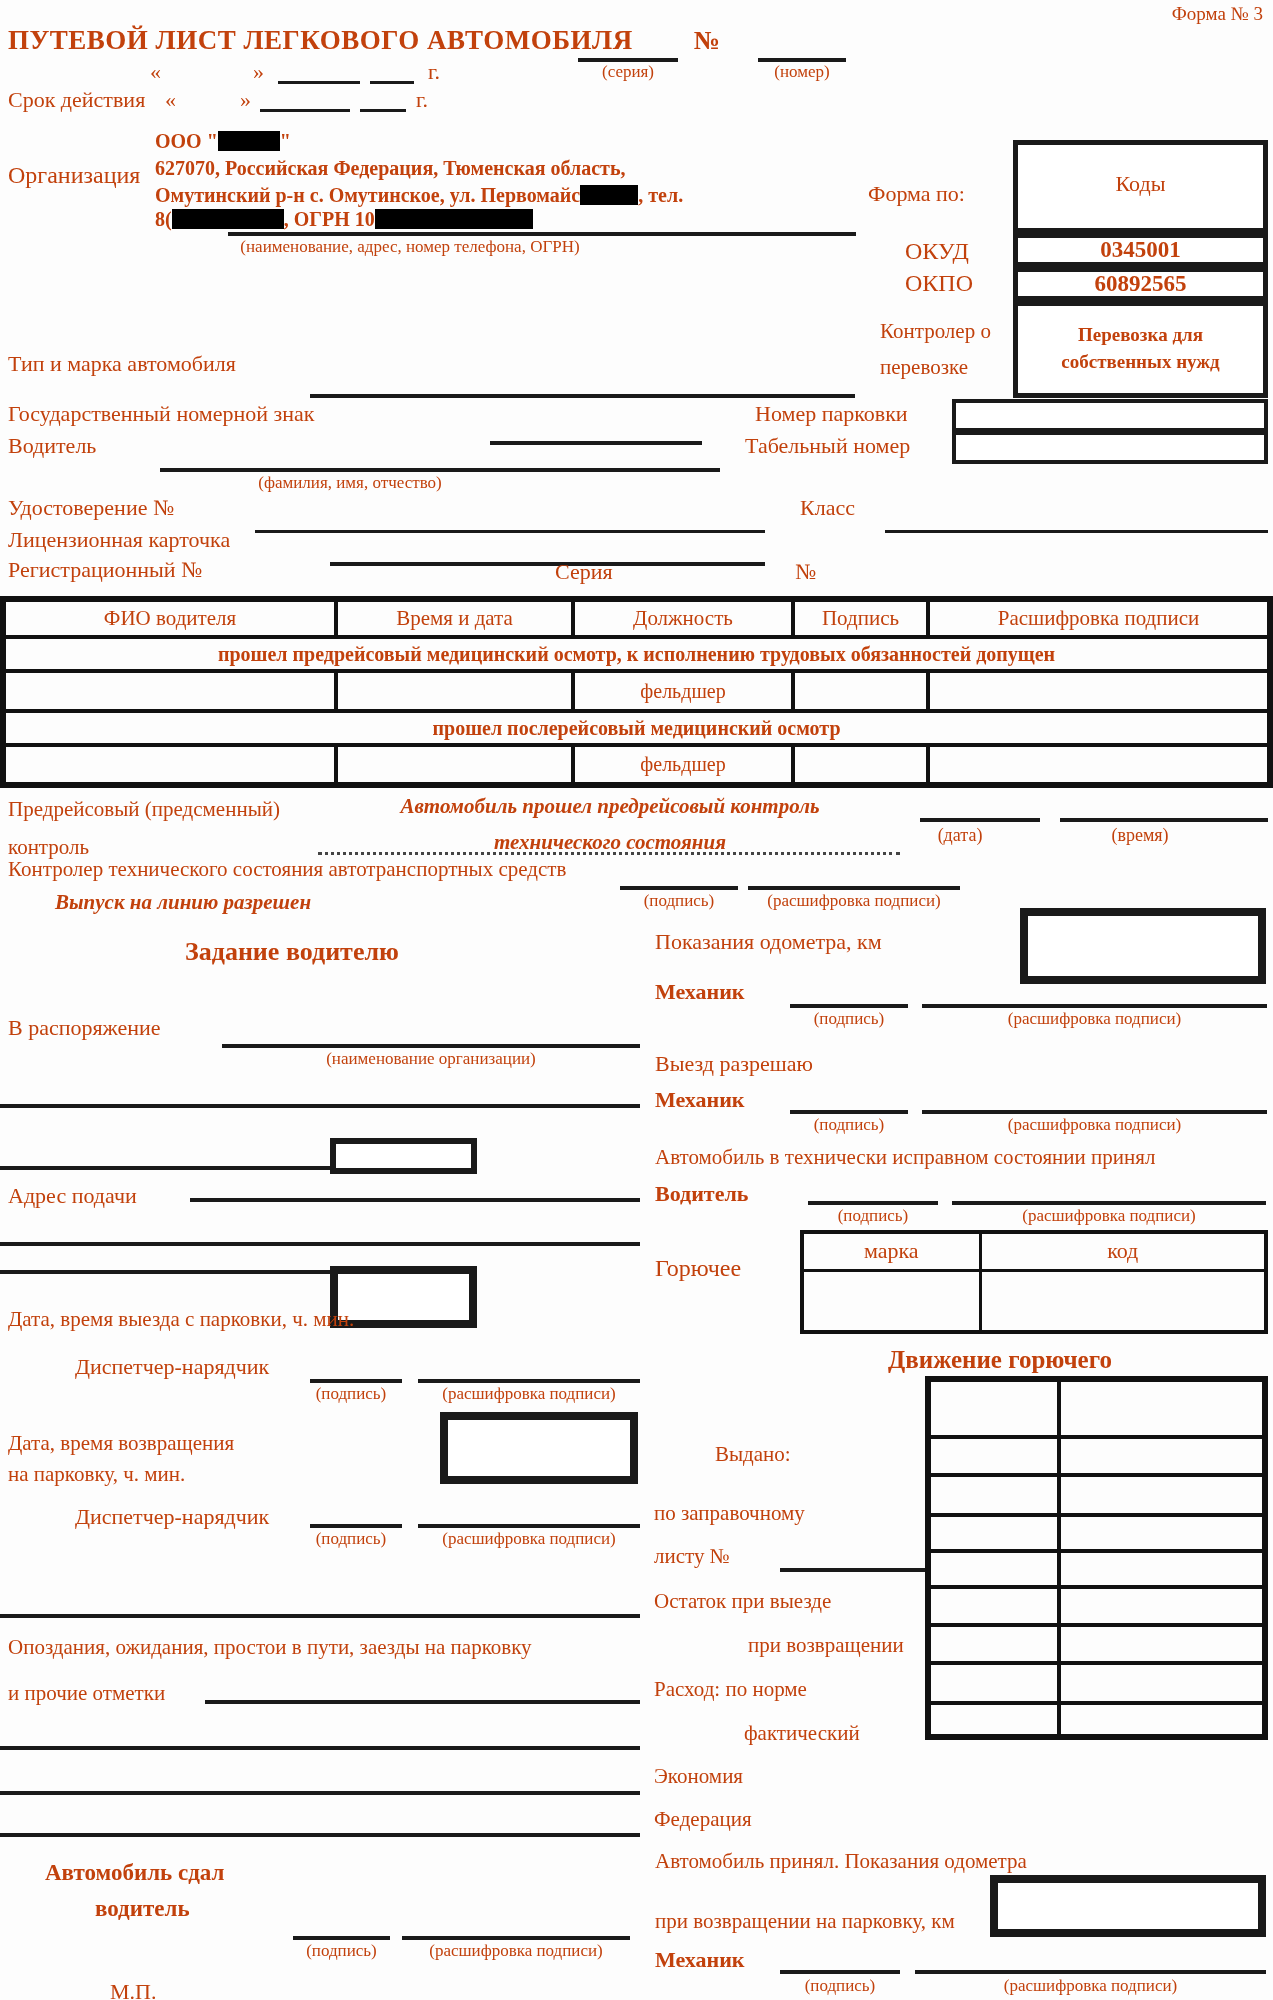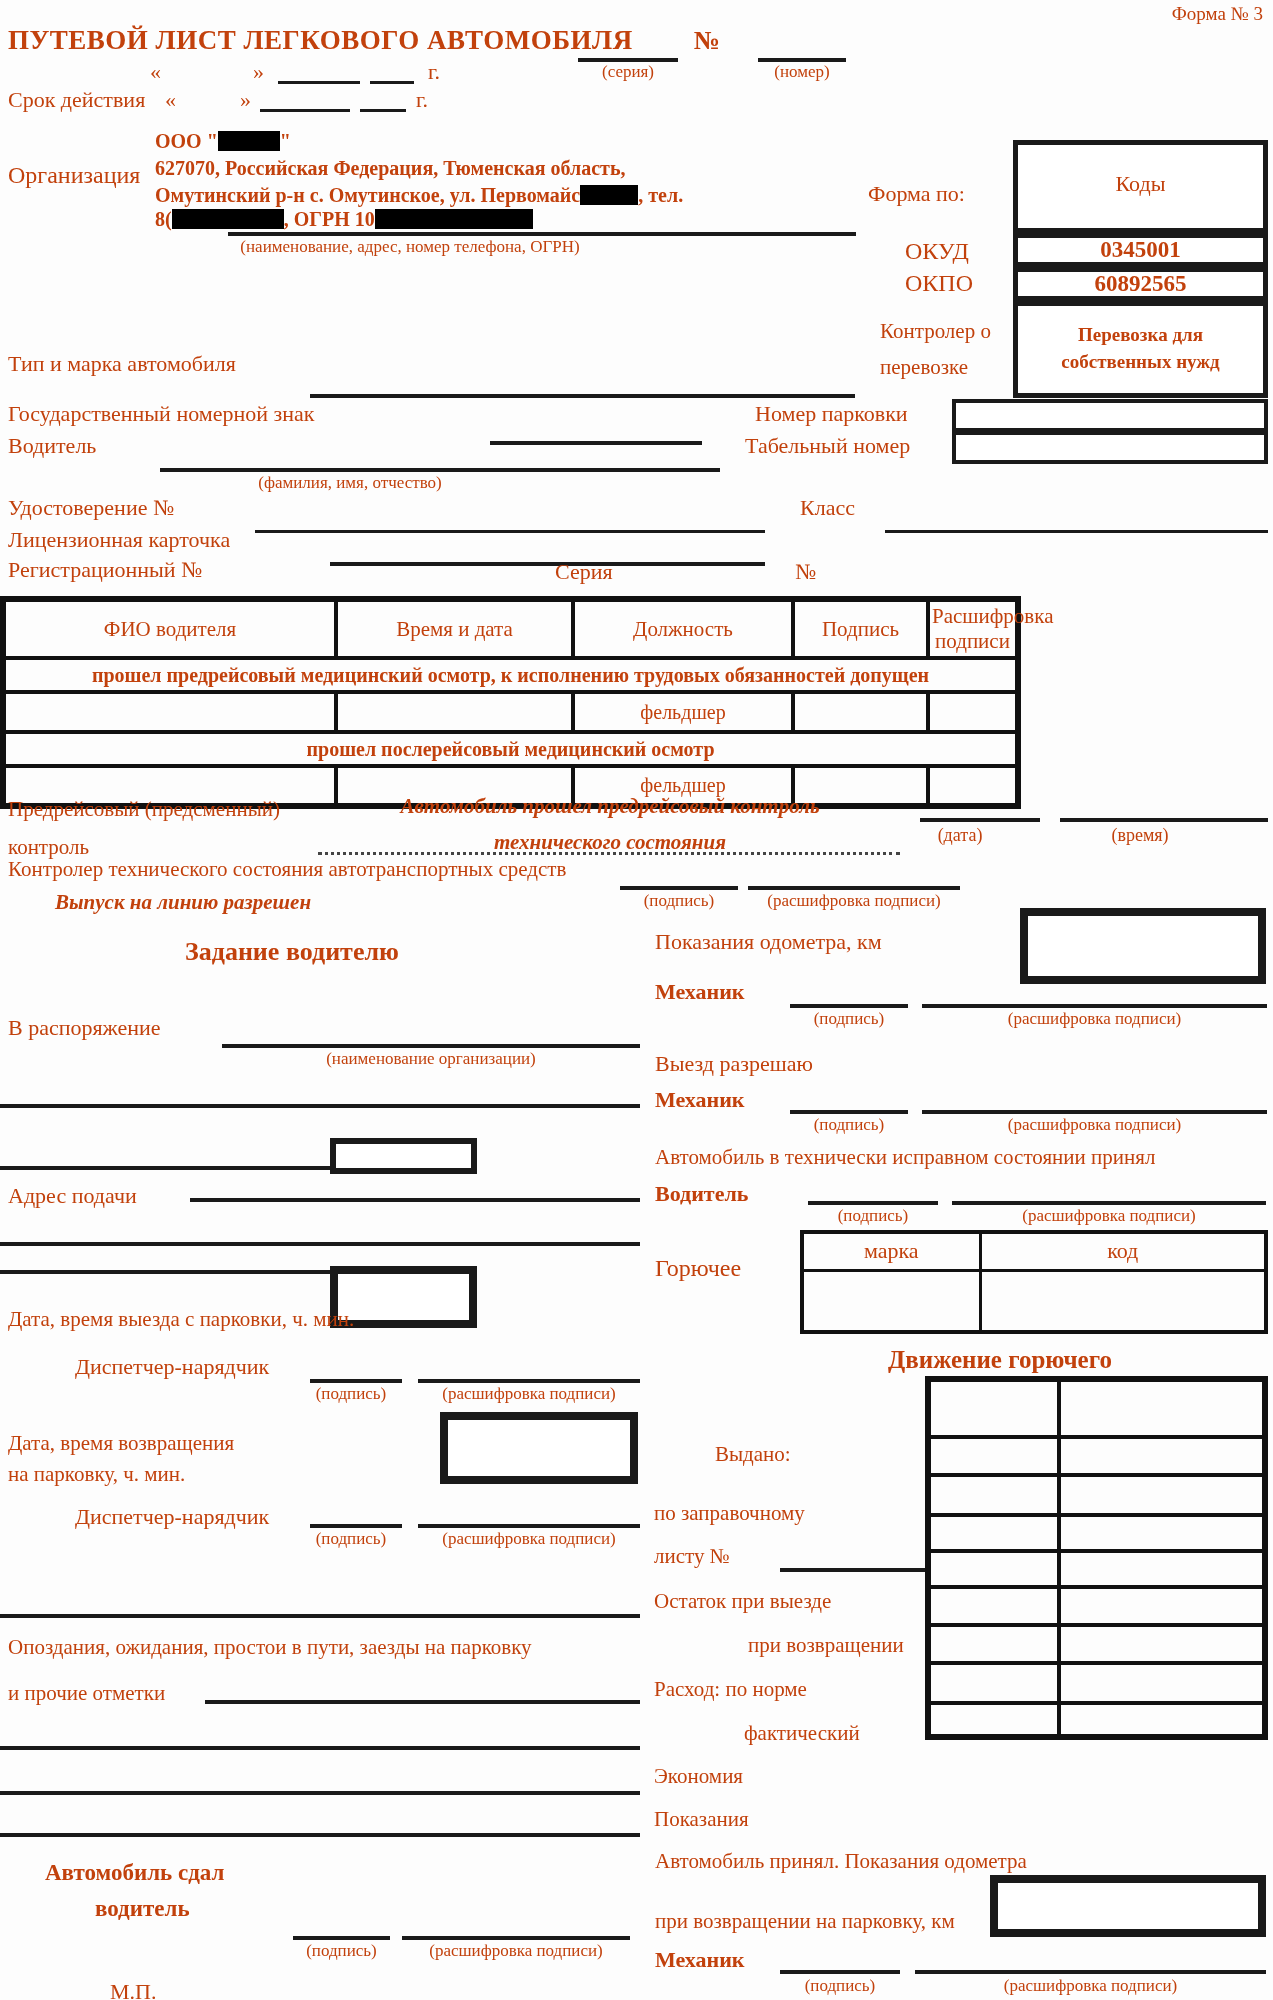--- a/index.html
+++ b/index.html
@@ -9,21 +9,21 @@
   .b{font-weight:bold;}
   .i{font-style:italic;}
   .c{text-align:center;}
   .sm{font-size:17px;}
   .ln{position:absolute;background:#1a1a1a;height:4px;}
   .dots{position:absolute;border-bottom:3px dotted #444;height:0;}
   .box{position:absolute;border:4px solid #1a1a1a;background:#fff;box-sizing:border-box;}
   .thick{border-width:8px;}
   .redact{display:inline-block;background:#000;height:20px;vertical-align:-3px;}
   table{border-collapse:collapse;}
-  .medtbl{position:absolute;left:0;top:596px;width:1021px;border:6px solid #111;table-layout:fixed;}
+  .medtbl{position:absolute;left:0;top:596px;width:1273px;border:6px solid #111;table-layout:fixed;}
   .medtbl td{border:4px solid #111;font-size:21px;text-align:center;vertical-align:middle;padding:2px;}
   .qtytbl{position:absolute;left:925px;top:1376px;width:343px;border:6px solid #111;table-layout:fixed;}
   .qtytbl td{border:4px solid #111;}
   .fueltbl{position:absolute;left:800px;top:1230px;width:468px;border:4px solid #111;table-layout:fixed;}
   .fueltbl td{border:3px solid #111;font-size:22px;text-align:center;vertical-align:middle;}
 </style>
 </head>
 <body>
 
 <div id="page">
@@ -257,21 +257,21 @@
 
   <div class="t" style="left:715px;top:1443px;font-size:21px;">Выдано:</div>
   <div class="t" style="left:654px;top:1502px;font-size:21px;">по заправочному</div>
   <div class="t" style="left:654px;top:1545px;font-size:21px;">листу №</div>
   <div class="ln" style="left:780px;top:1568px;width:145px;"></div>
   <div class="t" style="left:654px;top:1590px;font-size:21px;">Остаток при выезде</div>
   <div class="t" style="left:748px;top:1634px;font-size:21px;">при возвращении</div>
   <div class="t" style="left:654px;top:1678px;font-size:21px;">Расход:  по норме</div>
   <div class="t" style="left:744px;top:1722px;font-size:21px;">фактический</div>
   <div class="t" style="left:654px;top:1765px;font-size:21px;">Экономия</div>
-  <div class="t" style="left:654px;top:1808px;font-size:21px;">Показания</div>
+  <div class="t" style="left:654px;top:1808px;font-size:21px;">Федерация</div>
 
   <div class="t" style="left:75px;top:1355px;">Диспетчер-нарядчик</div>
   <div class="ln" style="left:310px;top:1379px;width:92px;"></div>
   <div class="ln" style="left:418px;top:1379px;width:222px;"></div>
   <div class="t sm c" style="left:300px;top:1385px;width:102px;">(подпись)</div>
   <div class="t sm c" style="left:418px;top:1385px;width:222px;">(расшифровка подписи)</div>
 
   <div class="box thick" style="left:440px;top:1412px;width:198px;height:72px;"></div>
   <div class="t" style="left:8px;top:1432px;font-size:21px;">Дата, время возвращения</div>
   <div class="t" style="left:8px;top:1463px;font-size:21px;">на парковку, ч. мин.</div>

